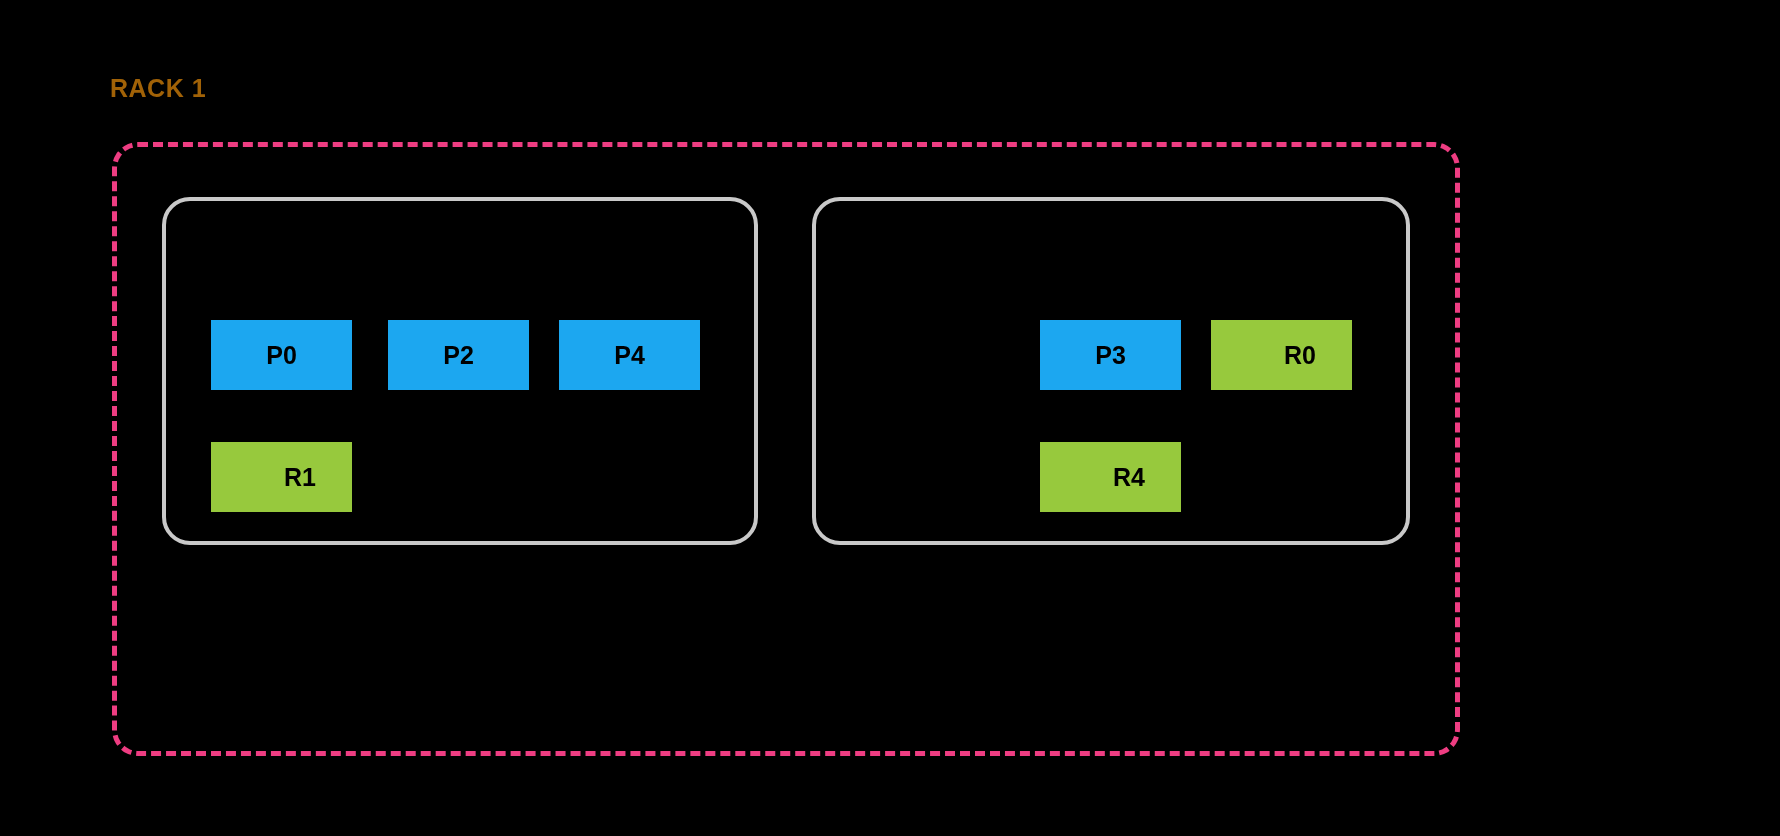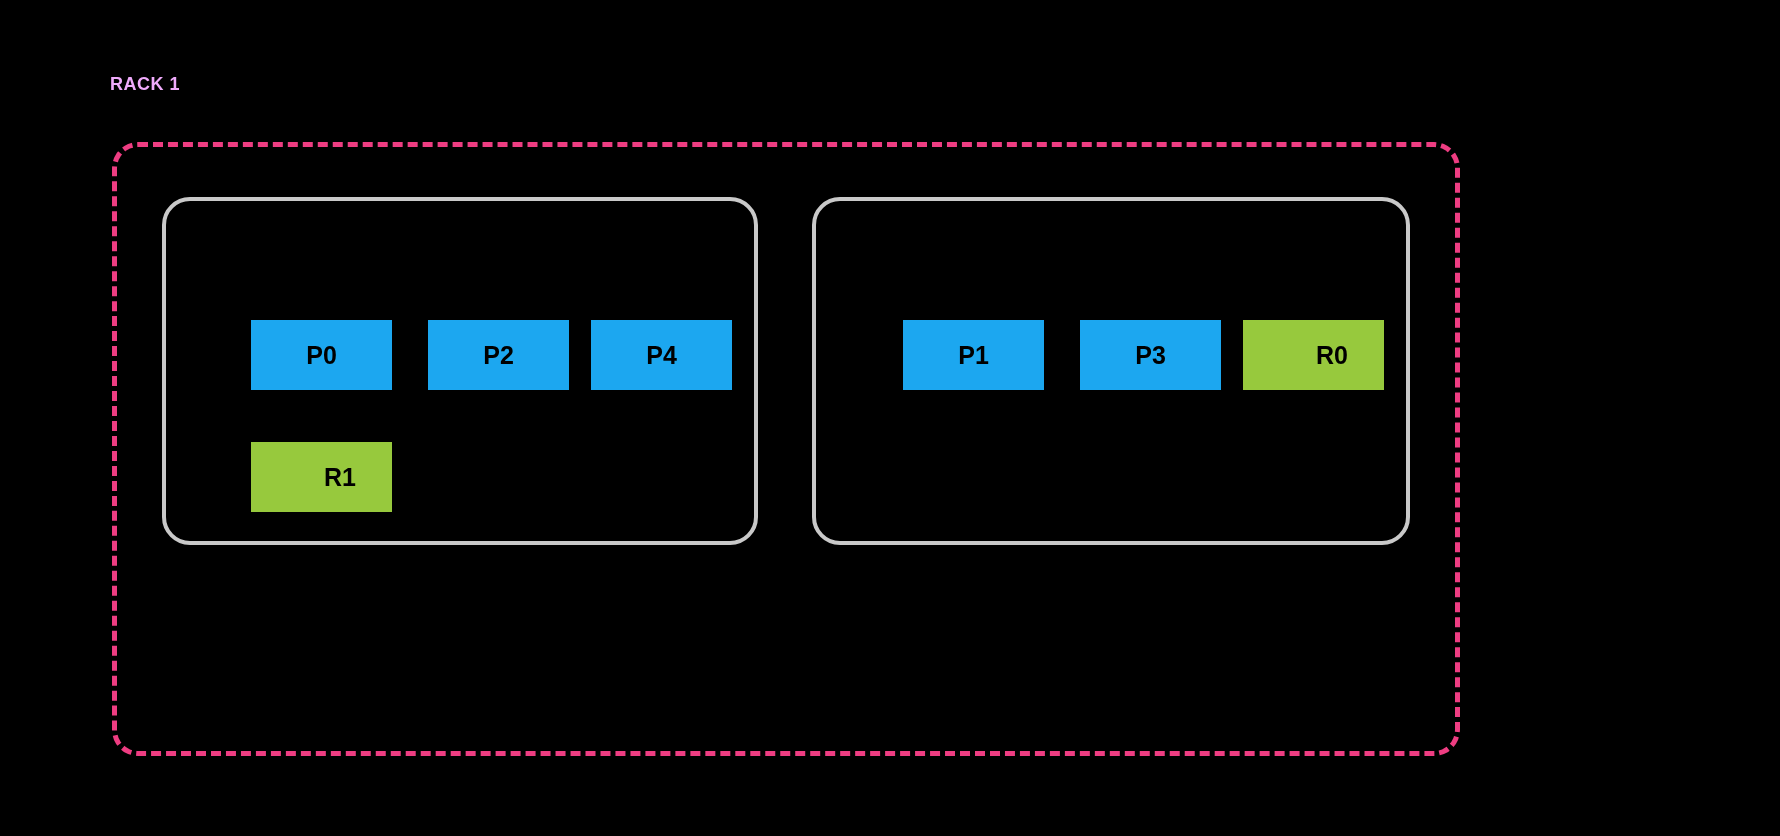--- a/index.html
+++ b/index.html
@@ -14,24 +14,24 @@
     background: #000000;
     overflow: hidden;
     font-family: "Liberation Sans", sans-serif;
   }
 
   
   .rack-title {
     position: absolute;
     left: 110px;
     top: 74px;
-    font-size: 18px;
+    font-size: 25px;
     font-weight: bold;
     letter-spacing: 0.5px;
-    color: #f0abfc;
+    color: #a16207;
     white-space: nowrap;
   }
 
   
   .rack-boundary {
     position: absolute;
     left: 112px;
     top: 142px;
     width: 1348px;
     height: 614px;
@@ -58,29 +58,28 @@
     width: 141px;
     height: 70px;
     display: flex;
     align-items: center;
     justify-content: center;
     font-size: 25px;
     font-weight: bold;
     color: #000000;
     box-sizing: border-box;
     user-select: none;
-    margin-left: 40px;
   }
   .block.primary { background: #1CA7F0; }
   .block.replica { background: #97C93D; padding-left: 37px; }
 
   
   .c0 { left: 0px;   }
   .c1 { left: 177px; }
-  .c2 { left: 340px; }
+  .c2 { left: 348px; }
 
   
   .r0 { top: 0px;  }
   .r1 { top: 122px; }
 
   .panel-grid {
     position: absolute;
     top: 320px;
     height: 180px;
   }
@@ -101,18 +100,18 @@
   <div class="node-panel right"></div>
 
   <div class="panel-grid left">
       <div class="block primary c0 r0">P0</div>
       <div class="block primary c1 r0">P2</div>
       <div class="block primary c2 r0">P4</div>
       <div class="block replica c0 r1">R1</div>
     </div>
 
   <div class="panel-grid right">
-      <div class="block primary c0 r0">P1</div>
       <div class="block primary c1 r0">P3</div>
       <div class="block replica c2 r0">R0</div>
+      <div class="block replica c1 r1">R4</div>
     </div>
 
 </div>
 
 </body></html>

